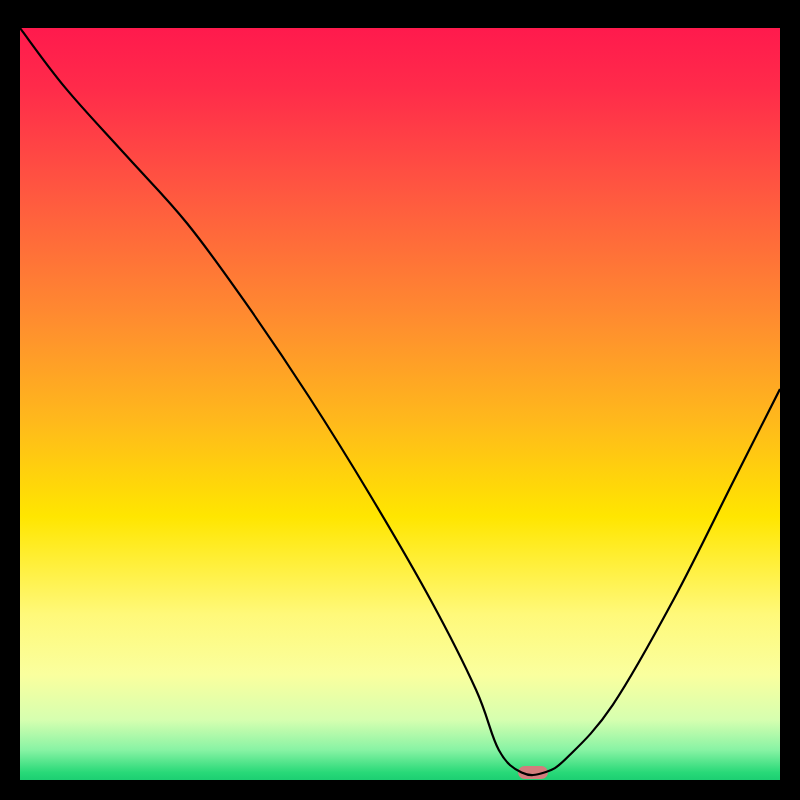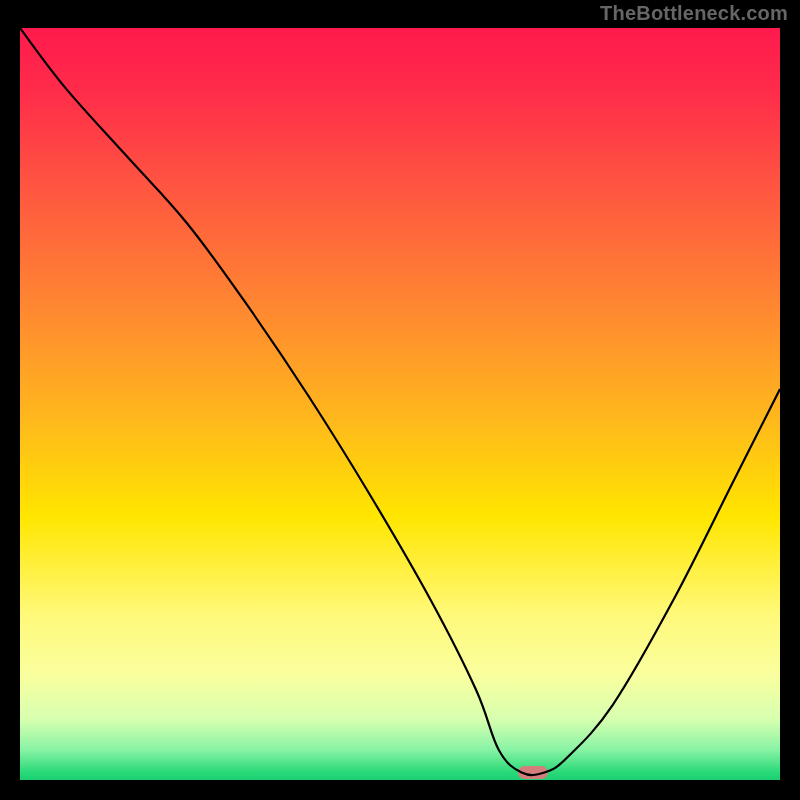--- a/index.html
+++ b/index.html
@@ -60,21 +60,20 @@
   svg.curve {
     position: absolute;
     left: 0; top: 0;
   }
 </style>
 </head>
 <body>
 
 <div class="outer">
 
-  <div class="watermark">TheBottleneck.com</div>
 
   <div class="plot">
     <div class="gradient"></div>
 
     <div class="marker" id="optimal-marker" style="left: 497.8px; top: 737.712px; width: 30.4px; height: 13.536px; background: rgb(211, 125, 125);"></div>
 
     <svg class="curve" id="curve-svg" width="760" height="752" viewBox="0 0 760 752" preserveAspectRatio="none">
       <path id="curve-path" d="M 0 0 C 8.208 10.828799999999994, 26.448 37.148799999999966, 45.6 60.15999999999997 C 64.75200000000001 83.17119999999997, 84.512 103.47520000000003, 106.4 127.84000000000003 C 128.288 152.20480000000003, 145.31199999999998 168.44799999999998, 167.2 195.51999999999998 C 189.088 222.59199999999998, 206.112 247.1072, 228 278.24 C 249.888 309.37280000000004, 266.91200000000003 334.64000000000004, 288.8 368.48 C 310.688 402.32, 327.71200000000005 429.69280000000003, 349.6 466.24 C 371.488 502.7872, 391.24800000000005 536.3264, 410.40000000000003 571.52 C 429.552 606.7135999999999, 443.688 634.688, 456 661.76 C 468.312 688.832, 470.592 707.0304, 478.8 721.92 C 487.00800000000004 736.8095999999999, 493.39200000000005 740.4192, 501.6 744.48 C 509.808 748.5408, 516.192 747.1872, 524.4 744.48 C 532.608 741.7728000000001, 534.8879999999999 741.6224000000001, 547.1999999999999 729.44 C 559.512 717.2576, 573.648 705.2256, 592.8000000000001 676.8 C 611.9520000000001 648.3743999999999, 631.712 612.1279999999999, 653.6 571.52 C 675.488 530.912, 695.2479999999999 489.1008, 714.4 451.2 C 733.552 413.2992, 751.792 377.2032, 760 360.96" fill="none" stroke="#000000" stroke-width="2.2"></path>
     </svg>
   </div>

